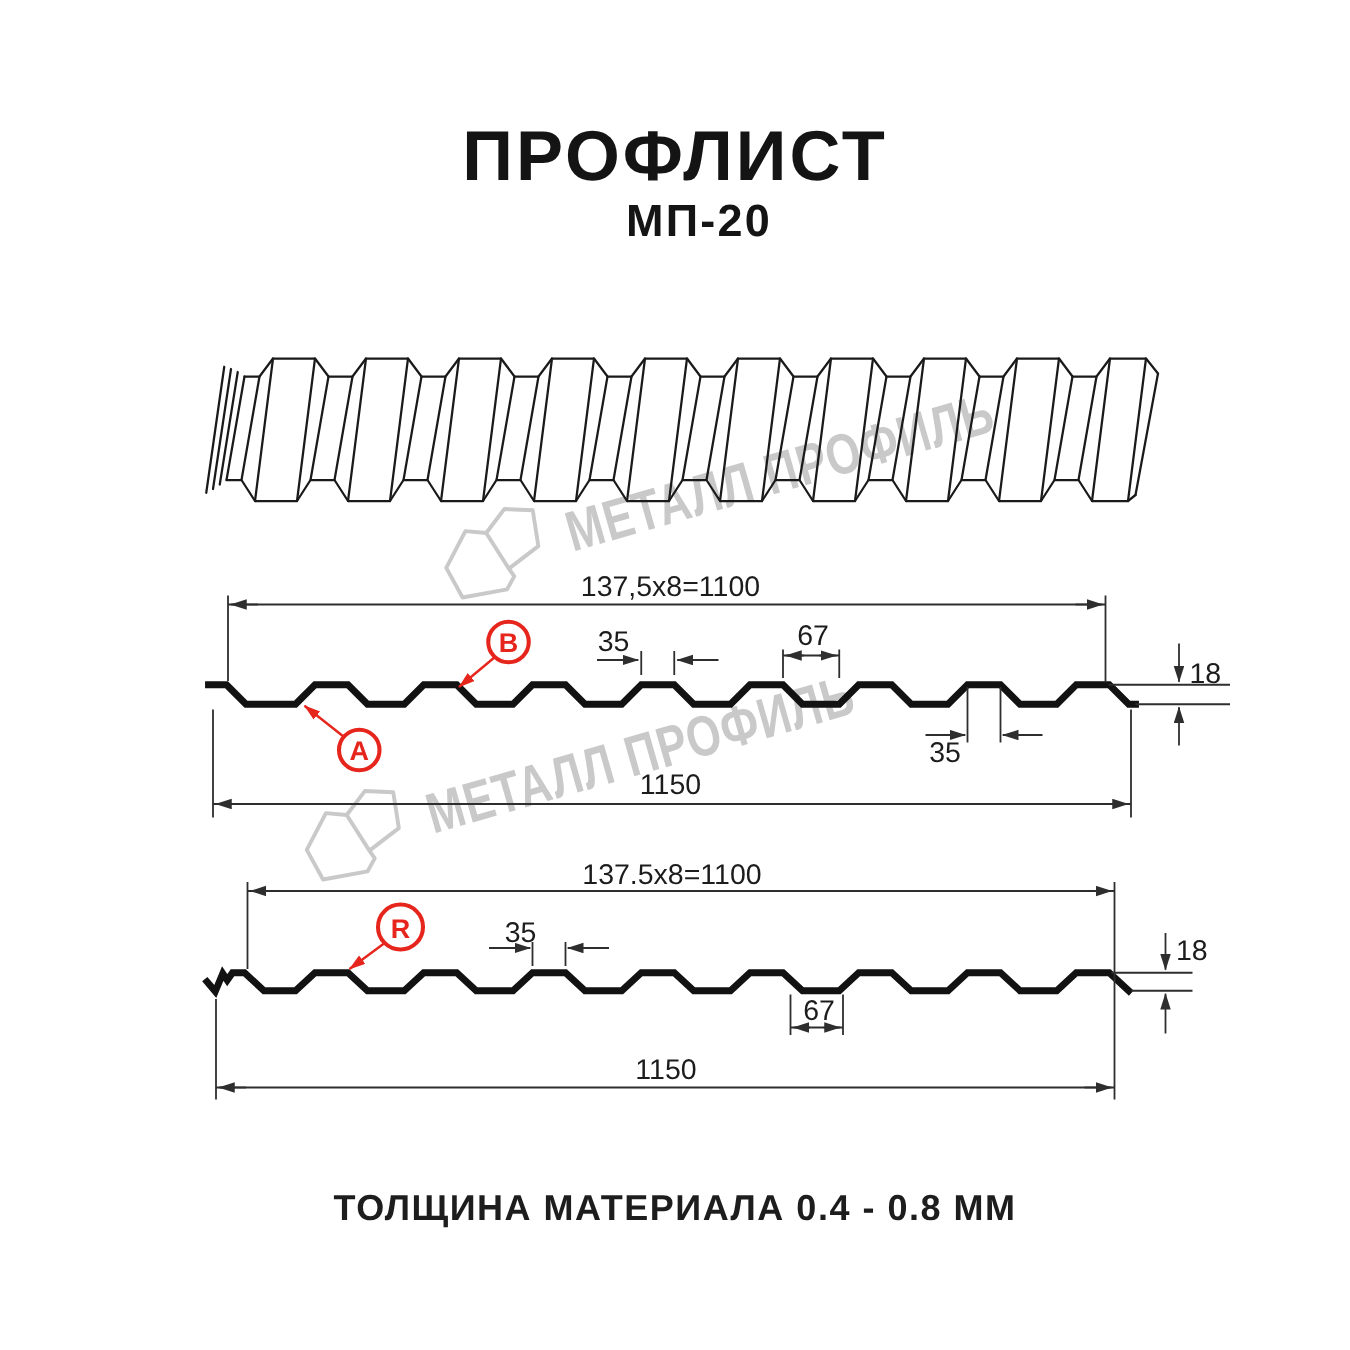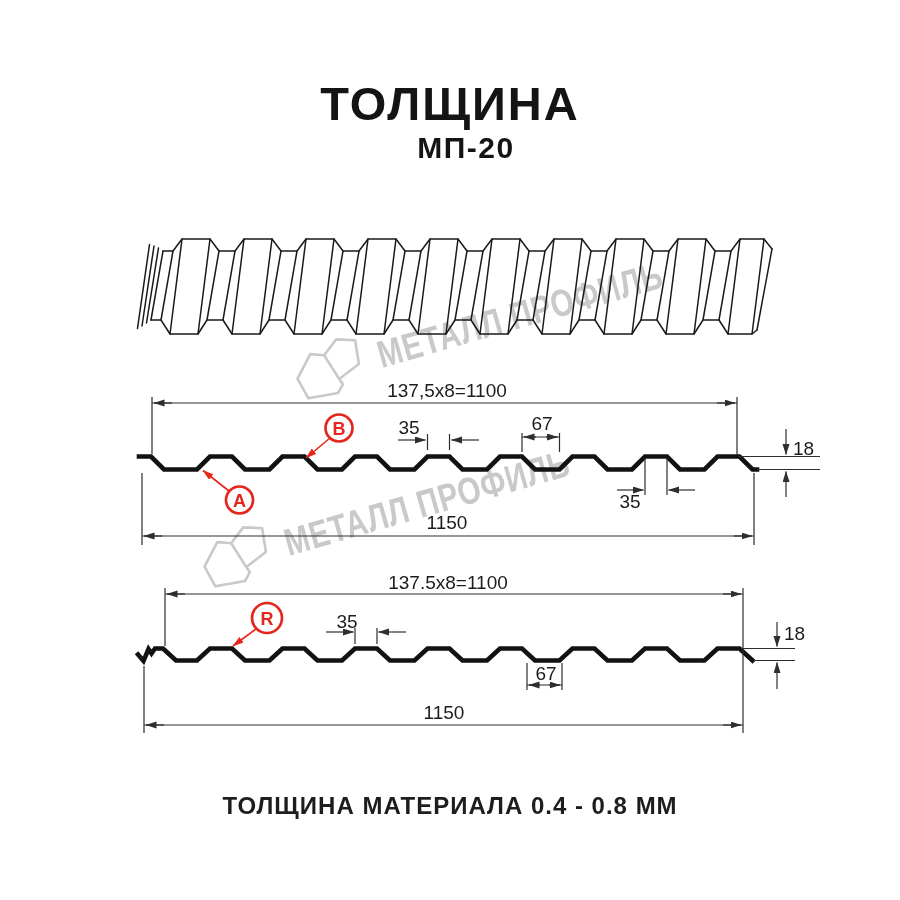--- a/index.html
+++ b/index.html
@@ -29,21 +29,21 @@
   .marker-circle{stroke:var(--accent-red);stroke-width:2.7;fill:none;}
   .marker-letter{fill:var(--accent-red);font-size:18px;font-weight:600;
                  font-family:"Liberation Sans",sans-serif;}
   .redline{stroke:var(--accent-red);stroke-width:1.6;fill:none;}
 </style>
 </head>
 <body>
 
 <div class="page">
 
-  <div class="title">ТОЛЩИНА</div>
+  <div class="title">ПРОФЛИСТ</div>
   <div class="subtitle">МП-20</div>
 
   <svg class="diagram" width="900" height="900" viewBox="0 0 900 900">
     <defs>
       <marker id="arB" markerUnits="userSpaceOnUse" markerWidth="12" markerHeight="8" refX="10.5" refY="3.5" orient="auto">
         <path class="arrB" d="M0,0 L11,3.5 L0,7 Z"></path>
       </marker>
       <marker id="arR" markerUnits="userSpaceOnUse" markerWidth="12" markerHeight="8" refX="10.5" refY="3.5" orient="auto">
         <path class="arrR" d="M0,0 L11,3.5 L0,7 Z"></path>
       </marker>

